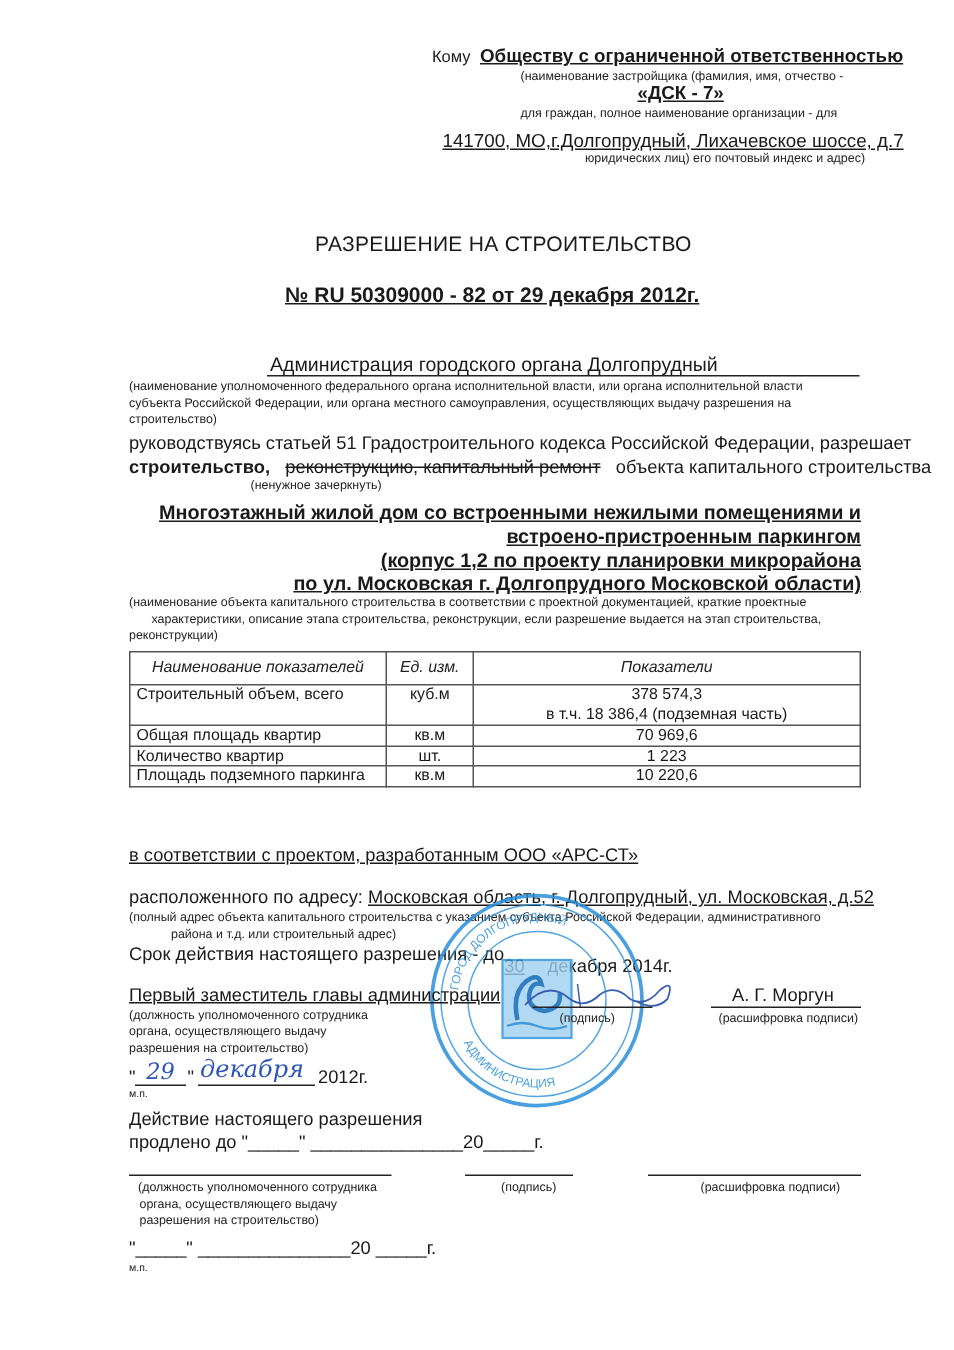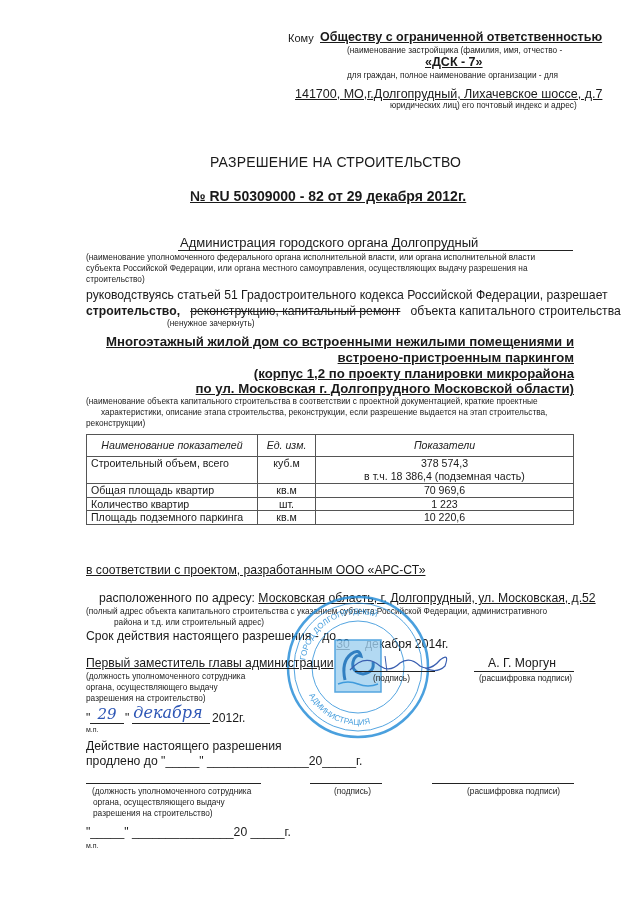--- a/index.html
+++ b/index.html
@@ -89,21 +89,21 @@
   <tr>
     <td class="c1">Площадь подземного паркинга</td>
     <td class="c2">кв.м</td>
     <td class="c3">10 220,6</td>
   </tr>
 </tbody>
   </table>
 
 <div class="abs norm u" style="left:86px; top:563px; font-size:12.2px;">в  соответствии  с  проектом,  разработанным  ООО «АРС-СТ»</div>
 
-<div class="abs norm" style="left:86px; top:591px; font-size:12.2px;margin-left:13px;">
+<div class="abs norm" style="left:86px; top:591px; font-size:12.2px;">
   <span>расположенного по адресу:</span>
   <span class="u">Московская область,  г.  Долгопрудный, ул. Московская, д.52</span>
 </div>
 <div class="abs small" style="left:86px; top:606px;">(полный адрес объекта капитального строительства с указанием субъекта Российской Федерации, административного</div>
 <div class="abs small" style="left:86px; top:617px;margin-left:28px;">района и т.д. или строительный адрес)</div>
 
 <div class="abs norm" style="left:86px; top:629px; font-size:12.2px;">Срок действия настоящего разрешения - до</div>
 <div class="abs norm u" style="left:326px; top:637px; font-size:12.2px; width:34px; text-align:center;">30</div>
 <div class="abs norm" style="left:365px; top:637px; font-size:12.2px;">декабря  2014г.</div>
 

